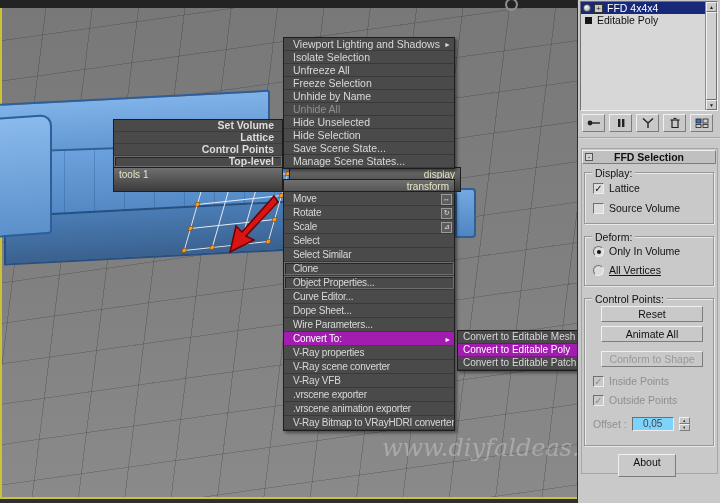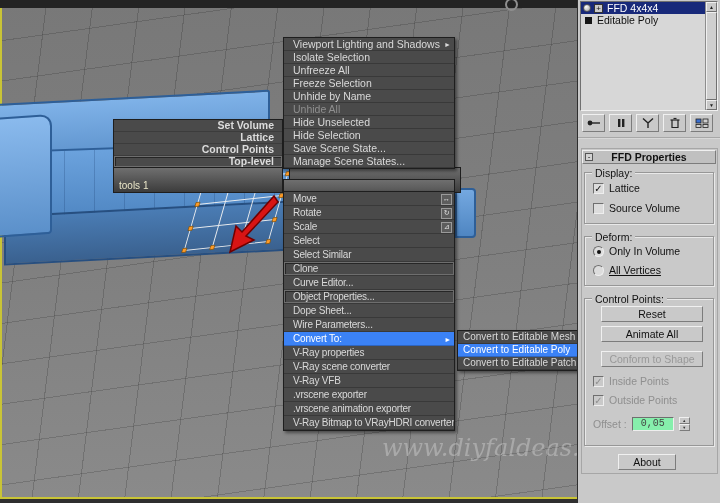--- a/index.html
+++ b/index.html
@@ -36,27 +36,27 @@
     font-style:italic;font-size:24px;color:rgba(240,240,240,.32);white-space:nowrap;}
 
   
   .menu{position:absolute;background:#4a4a4a;border:1px solid #1e1e1e;box-sizing:border-box;
     box-shadow:2px 2px 3px rgba(0,0,0,.45);}
   .mi{position:relative;box-sizing:border-box;height:13px;line-height:12px;padding:0 12px 0 9px;
     font-size:10.5px;color:#d9d9d9;white-space:nowrap;overflow:hidden;
     border-bottom:1px solid rgba(0,0,0,.22);}
   .tmenu .mi{height:14px;line-height:13px;font-size:10px;letter-spacing:-0.2px;}
   .mi.dis{color:#8f8f8f;}
-  .mi.hl{background:#3b82f6;color:#ffffff;}
+  .mi.hl{background:#a21caf;color:#ffffff;}
   .mi.boxed{box-shadow:inset 0 0 0 1px #6e6e6e, inset 1px 1px 0 1px #262626;}
   .mi .arrow{position:absolute;right:3px;top:1px;font-size:7px;color:inherit;}
   .mi .ric{position:absolute;right:2px;top:2px;width:9px;height:9px;border:1px solid #9a9a9a;
     background:#5d5d5d;font-size:7px;line-height:8px;text-align:center;color:#e8e8e8;}
   .qhdr{position:absolute;height:25px;line-height:11px;box-sizing:border-box;font-size:10px;color:#eae6c8;
-    background:linear-gradient(#6f6f6f,#3c3c3c);border:1px solid #1e1e1e;padding:12px 5px;white-space:nowrap;}
+    background:linear-gradient(#6f6f6f,#3c3c3c);border:1px solid #1e1e1e;padding:1px 5px;white-space:nowrap;}
   .qhdr.r{text-align:right;}
   .lq{position:absolute;left:113px;top:119px;width:170px;background:#4a4a4a;border:1px solid #1e1e1e;
     box-sizing:border-box;box-shadow:2px 2px 3px rgba(0,0,0,.35);font-weight:bold;}
   .lqi{position:relative;box-sizing:border-box;height:12px;line-height:11px;text-align:right;padding:0 8px;
     font-size:10.5px;color:#dcdcdc;border-bottom:1px solid rgba(0,0,0,.18);white-space:nowrap;}
   .lqi.boxed{box-shadow:inset 0 0 0 1px #6e6e6e, inset 1px 1px 0 1px #262626;}
 
   
   .panel{position:absolute;left:577px;top:0;width:143px;height:503px;background:#c9c9c9;
     border-left:1px solid #2e2e2e;box-sizing:border-box;font-size:10.5px;color:#111;}
@@ -96,26 +96,26 @@
   .prow.dis, .dis-label{color:#8f8f8f;}
   .cb{width:11px;height:11px;box-sizing:border-box;background:#dcdcdc;border:1px solid;
     border-color:#6f6f6f #eeeeee #eeeeee #6f6f6f;font-size:10px;line-height:9px;text-align:center;color:#111;flex:0 0 auto;}
   .cb.dis{background:#c9c9c9;color:#8f8f8f;}
   .rb{position:relative;width:11px;height:11px;box-sizing:border-box;border-radius:50%;background:#dcdcdc;
     border:1px solid;border-color:#6f6f6f #eeeeee #eeeeee #6f6f6f;flex:0 0 auto;}
   .rb .dot{position:absolute;left:3px;top:3px;width:4px;height:4px;border-radius:50%;background:#111;}
   .pbtn{position:absolute;left:16px;width:102px;height:16px;box-sizing:border-box;background:#c9c9c9;
     border:1px solid;border-color:#f0f0f0 #7c7c7c #7c7c7c #f0f0f0;font-size:10.5px;line-height:14px;text-align:center;}
   .pbtn.dis{color:#999999;}
-  .field{width:42px;height:14px;box-sizing:border-box;background:#86efac;border:1px solid;
-    border-color:#6f6f6f #eeeeee #eeeeee #6f6f6f;font-size:10px;line-height:12px;text-align:center;color:#444;font-family:Liberation Mono, monospace;}
+  .field{width:42px;height:14px;box-sizing:border-box;background:#7dd3fc;border:1px solid;
+    border-color:#6f6f6f #eeeeee #eeeeee #6f6f6f;font-size:10px;line-height:12px;text-align:center;color:#444;}
   .spin{display:flex;flex-direction:column;}
   .spin .sb{width:11px;height:7px;box-sizing:border-box;background:#c9c9c9;border:1px solid;
     border-color:#f0f0f0 #7c7c7c #7c7c7c #f0f0f0;font-size:4px;line-height:5px;text-align:center;color:#333;}
-  .about{position:absolute;left:40px;top:454px;width:58px;height:16px;box-sizing:border-box;background:#c9c9c9;
+  .about{position:absolute;left:40px;top:454px;width:58px;height:23px;box-sizing:border-box;background:#c9c9c9;
     border:1px solid;border-color:#f0f0f0 #7c7c7c #7c7c7c #f0f0f0;font-size:10.5px;line-height:14px;text-align:center;}
 </style>
 </head>
 <body>
 
 <div id="app">
 
   <div class="viewport">
     <div class="topstrip">
       <div class="dialicon"></div>
@@ -188,22 +188,22 @@
         <span>Rotate</span>
         <span class="ric">↻</span>
       </div>
       <div class="mi">
         <span>Scale</span>
         <span class="ric">⊿</span>
       </div>
       <div class="mi">Select</div>
       <div class="mi">Select Similar</div>
       <div class="mi boxed">Clone</div>
+      <div class="mi boxed">Object Properties...</div>
       <div class="mi">Curve Editor...</div>
-      <div class="mi boxed">Object Properties...</div>
       <div class="mi">Dope Sheet...</div>
       <div class="mi">Wire Parameters...</div>
       <div class="mi hl">
         <span>Convert To:</span>
         <span class="arrow">►</span>
       </div>
       <div class="mi">V-Ray properties</div>
       <div class="mi">V-Ray scene converter</div>
       <div class="mi">V-Ray VFB</div>
       <div class="mi">.vrscene exporter</div>
@@ -271,21 +271,21 @@
           <rect x="2" y="7.5" width="5" height="3" fill="#cfcfcf" stroke="#222" stroke-width="0.8"></rect>
           <rect x="9" y="7.5" width="5" height="3" fill="#cfcfcf" stroke="#222" stroke-width="0.8"></rect>
         </svg>
       </div>
     </div>
     <div class="pdivider"></div>
 
     <div class="rollout"></div>
     <div class="rhdr">
       <span class="minus">-</span>
-      <span>FFD Properties</span>
+      <span>FFD Selection</span>
     </div>
 
     <div class="grp" style="top:172px;height:52px;">
       <span class="legend">Display:</span>
       <div class="prow" style="top:9px;">
         <span class="cb">✓</span>
         <span>Lattice</span>
       </div>
       <div class="prow" style="top:29px;">
         <span class="cb"></span>

